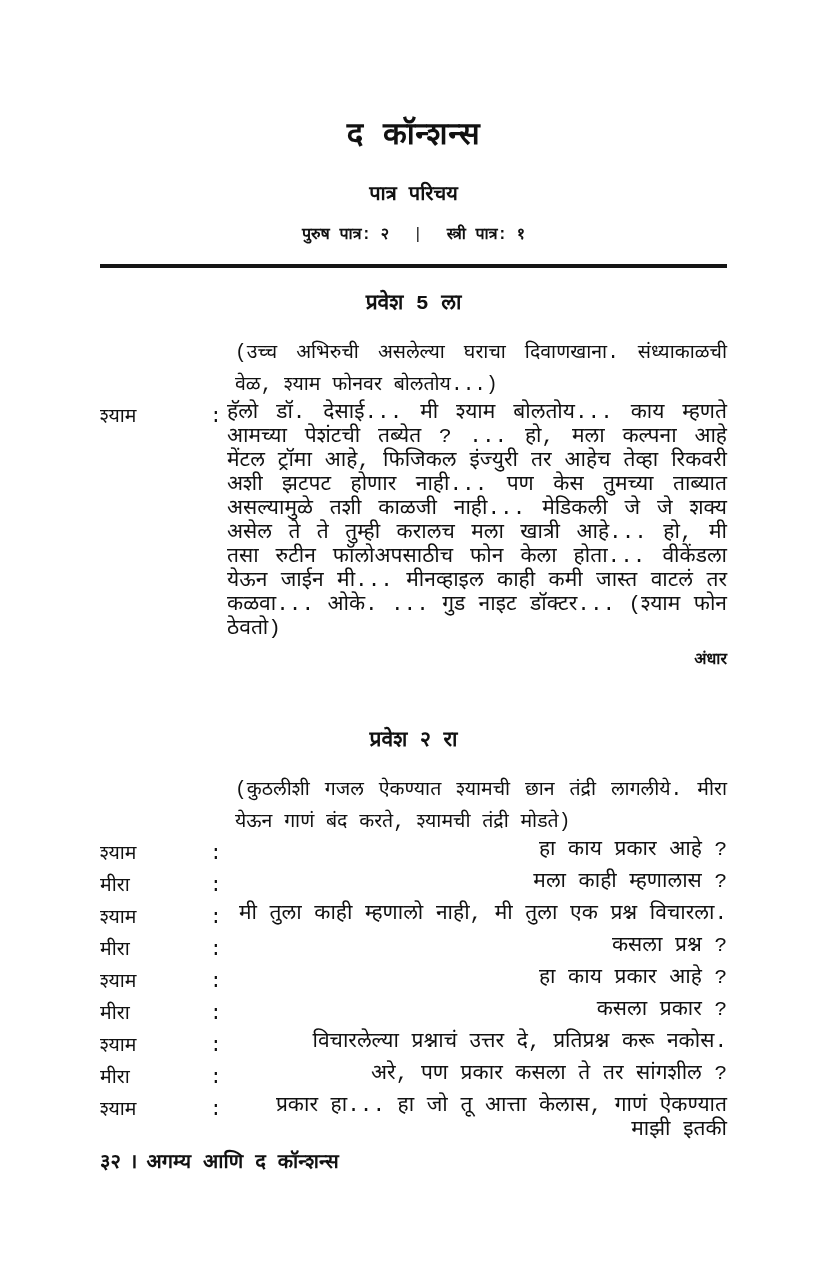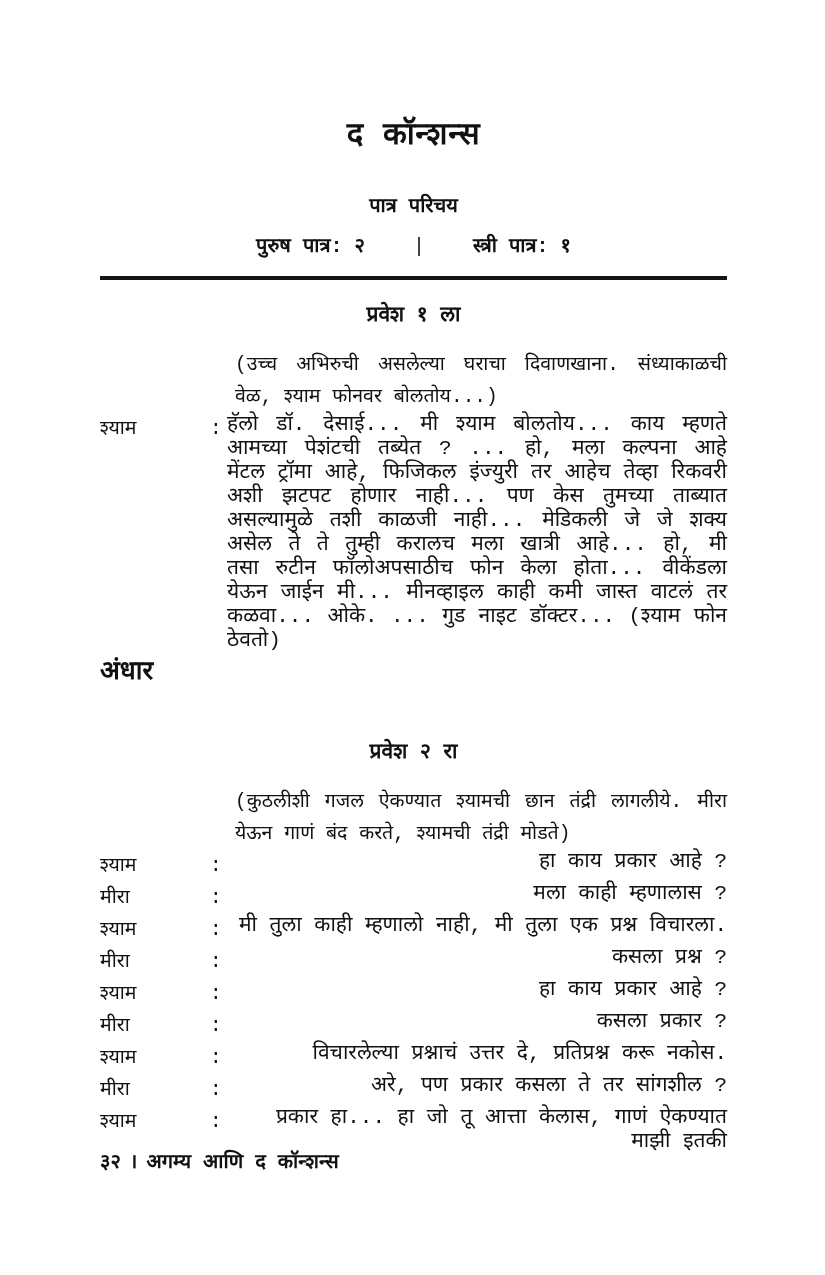--- a/index.html
+++ b/index.html
@@ -22,34 +22,34 @@
   
   .play-title {
     margin: 0;
     font-size: 31px;
     font-weight: bold;
     text-align: center;
     line-height: 36px;
     letter-spacing: 0.5px;
   }
   .cast-heading {
-    margin-top: 40px;
+    margin-top: 28px;
     font-size: 20px;
     font-weight: bold;
     text-align: center;
     line-height: 26px;
   }
   .cast-line {
     margin-top: 14px;
-    font-size: 20px;
+    font-size: 16px;
     font-weight: bold;
     line-height: 26px;
     display: flex;
     justify-content: center;
-    gap: 48px;
+    gap: 24px;
   }
   .cast-line .bar { font-weight: normal; }
   .rule {
     margin-top: 16px;
     border: 0;
     border-top: 4px solid #151515;
   }
   
   .scene-heading {
     margin: 22px 0 0 0;
@@ -84,23 +84,23 @@
   .line {
     flex: 1;
     margin: 0;
     font-size: 21px;
     line-height: 24px;
     text-align: justify;
   }
   .scene2 .line { text-align: right; }
   .center-label {
     margin: 4px 0 0 0;
-    font-size: 26px;
-    font-weight: bold;
-    text-align: left;
+    font-size: 16px;
+    font-weight: bold;
+    text-align: right;
     line-height: 30px;
   }
   .scene2 .scene-heading { margin-top: 52px; }
   
   .footer {
     position: absolute;
     left: 100px;
     top: 1150px;
     font-size: 20px;
     font-weight: bold;
@@ -119,21 +119,21 @@
     <div class="cast-heading">पात्र परिचय</div>
     <div class="cast-line">
       <span>पुरुष पात्र: २</span>
       <span class="bar">|</span>
       <span>स्त्री पात्र: १</span>
     </div>
     <hr class="rule">
   </header>
 
   <section class="scene scene1">
-    <h2 class="scene-heading">प्रवेश १ ला</h2>
+    <h2 class="scene-heading">प्रवेश 5 ला</h2>
     <p class="stage">(उच्च अभिरुची असलेल्या घराचा दिवाणखाना. संध्याकाळची वेळ, श्याम फोनवर बोलतोय...)</p>
     <div class="dialogue">
 
         <div class="row">
           <span class="speaker">श्याम</span>
           <span class="colon">:</span>
           <p class="line">हॅलो डॉ. देसाई... मी श्याम बोलतोय... काय म्हणते आमच्या पेशंटची तब्येत ? ... हो, मला कल्पना आहे मेंटल ट्रॉमा आहे, फिजिकल इंज्युरी तर आहेच तेव्हा रिकवरी अशी झटपट होणार नाही... पण केस तुमच्या ताब्यात असल्यामुळे तशी काळजी नाही... मेडिकली जे जे शक्य असेल ते ते तुम्ही करालच मला खात्री आहे... हो, मी तसा रुटीन फॉलोअपसाठीच फोन केला होता... वीकेंडला येऊन जाईन मी... मीनव्हाइल काही कमी जास्त वाटलं तर कळवा... ओके. ... गुड नाइट डॉक्टर... (श्याम फोन ठेवतो)</p>
         </div>
       </div>
     <h3 class="center-label">अंधार</h3>

